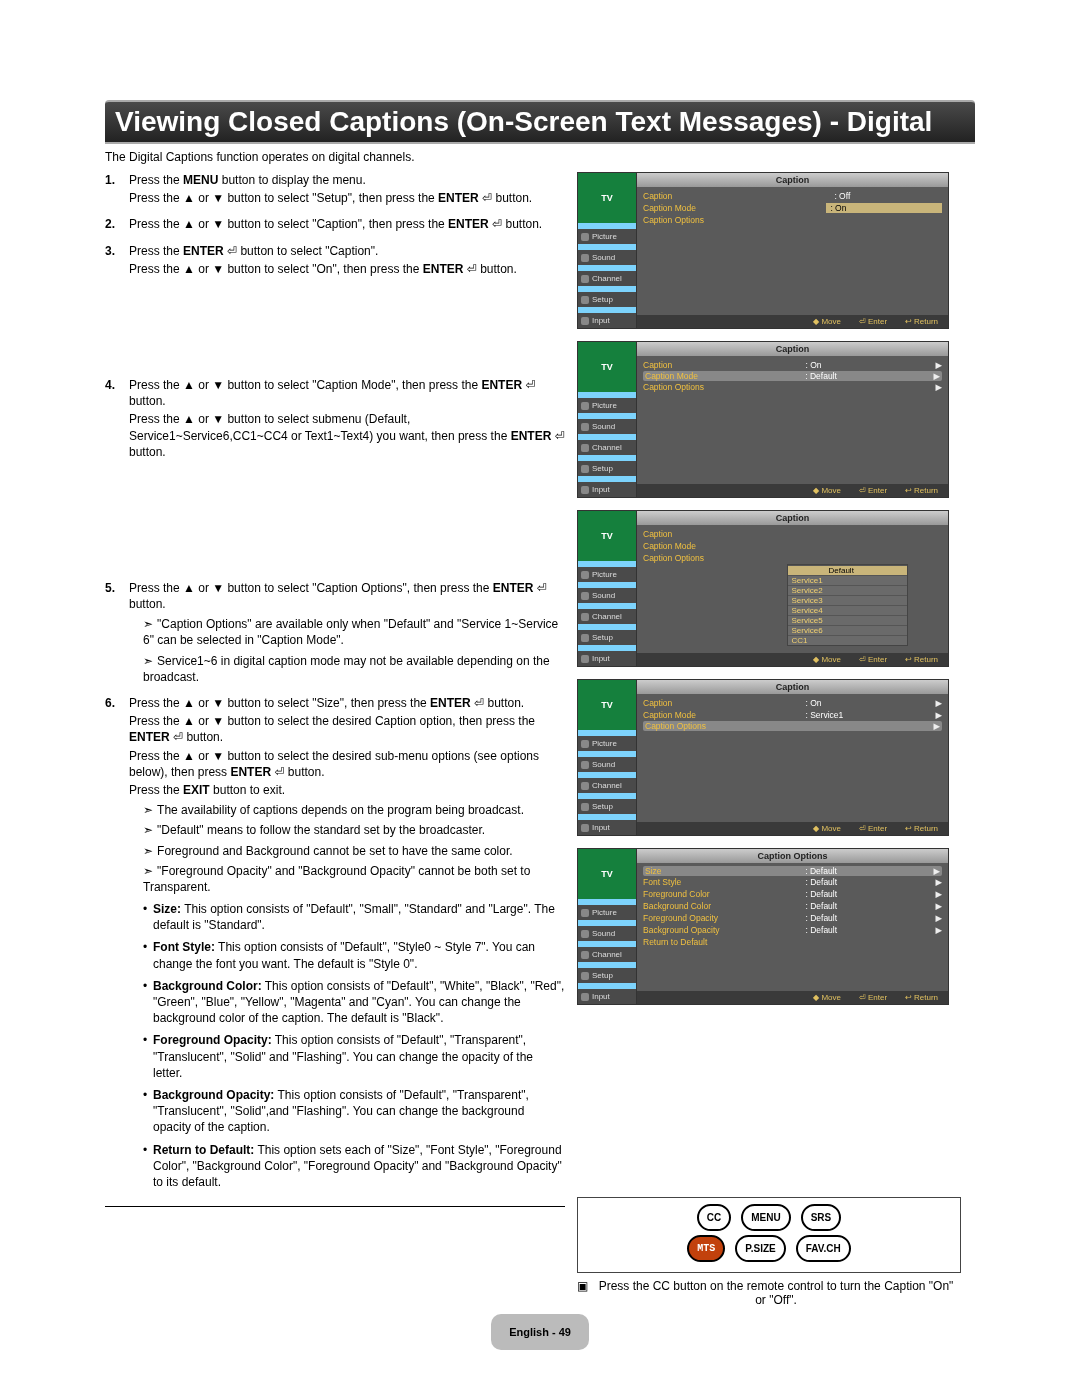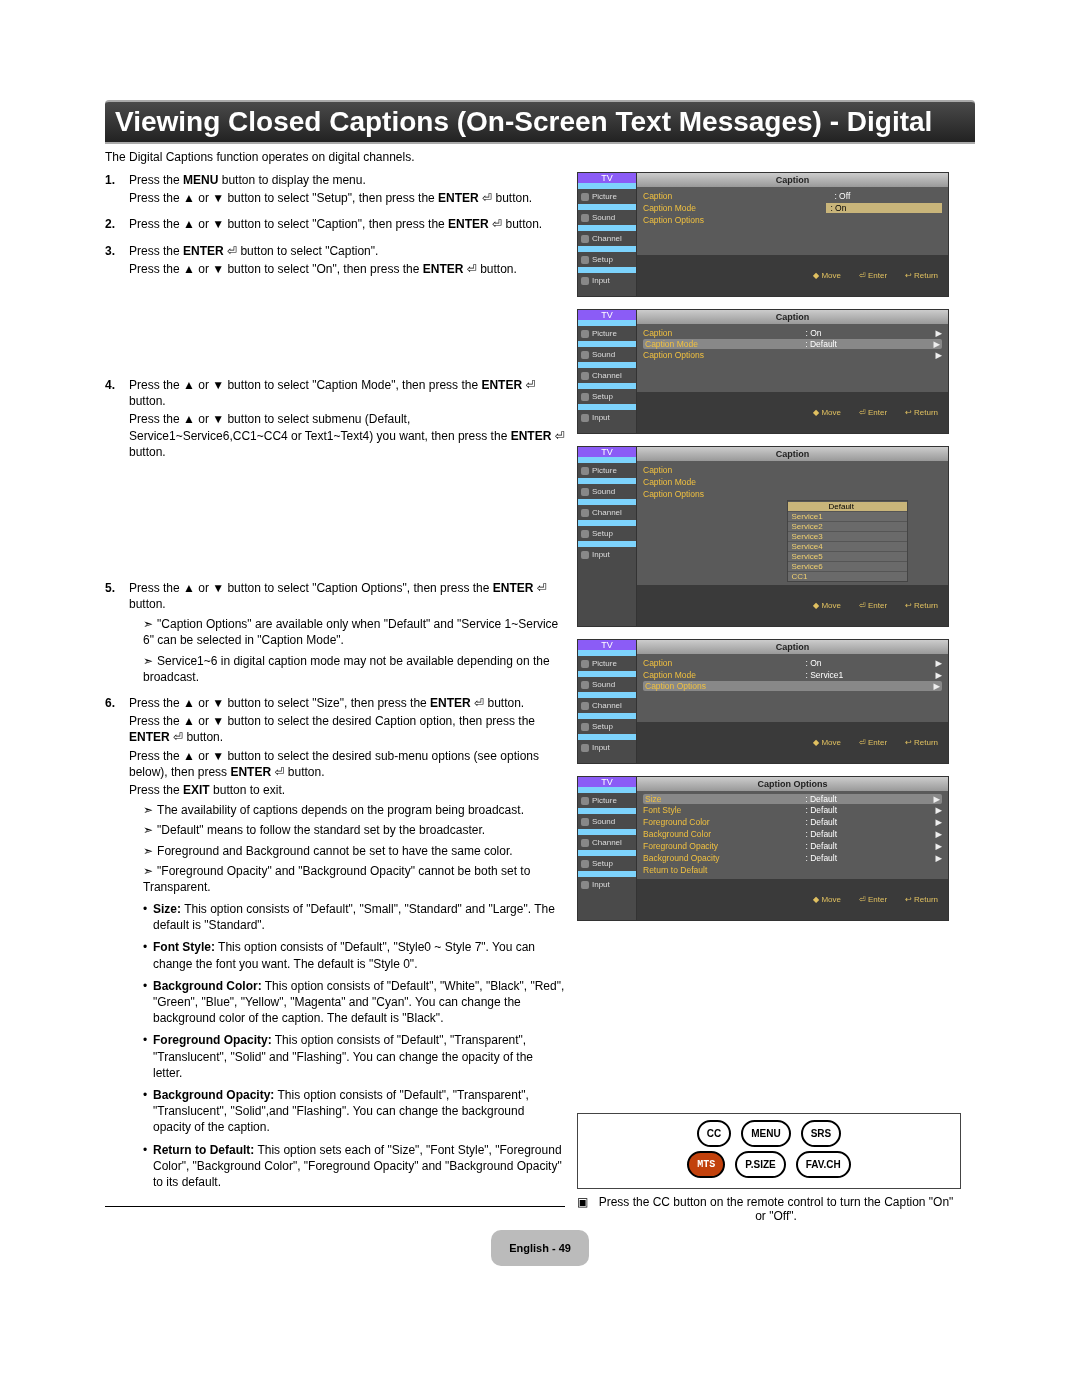--- a/index.html
+++ b/index.html
@@ -99,25 +99,25 @@
   }
   .osd-row { display: flex; }
   .osd-side {
     width: 58px;
     background: #4a4a4a;
     display: flex;
     flex-direction: column;
     border-right: 1px solid #333;
   }
   .osd-side .hdr {
-    background: #8b5cf6;
+    background: #15803d;
     color: #fff;
-    font-weight: normal;
+    font-weight: bold;
     text-align: center;
-    padding: 0 0;
+    padding: 20px 0;
   }
   .osd-side .item {
     padding: 3px 2px 3px 14px;
     position: relative;
     font-size: 8px;
     color: #ddd;
     border-top: 6px solid #7dd3fc;
   }
   .osd-side .item::before {
     content: "";
@@ -180,21 +180,21 @@
   .drop-list div.active {
     background:#c9b57a;
     color:#000;
     padding-left:41px;
   }
   .osd-foot {
     background: #3a3a3a;
     display: flex;
     justify-content: flex-end;
     gap: 18px;
-    padding: 16px 10px;
+    padding: 2px 10px;
     font-size: 8px;
     color:#e0c060;
   }
   .osd-foot span::before {
     content:"◆ ";
     color:#e0c060;
   }
   .osd-foot span.enter::before { content:"⏎ "; }
   .osd-foot span.ret::before { content:"↩ "; }
   hr.rule {

